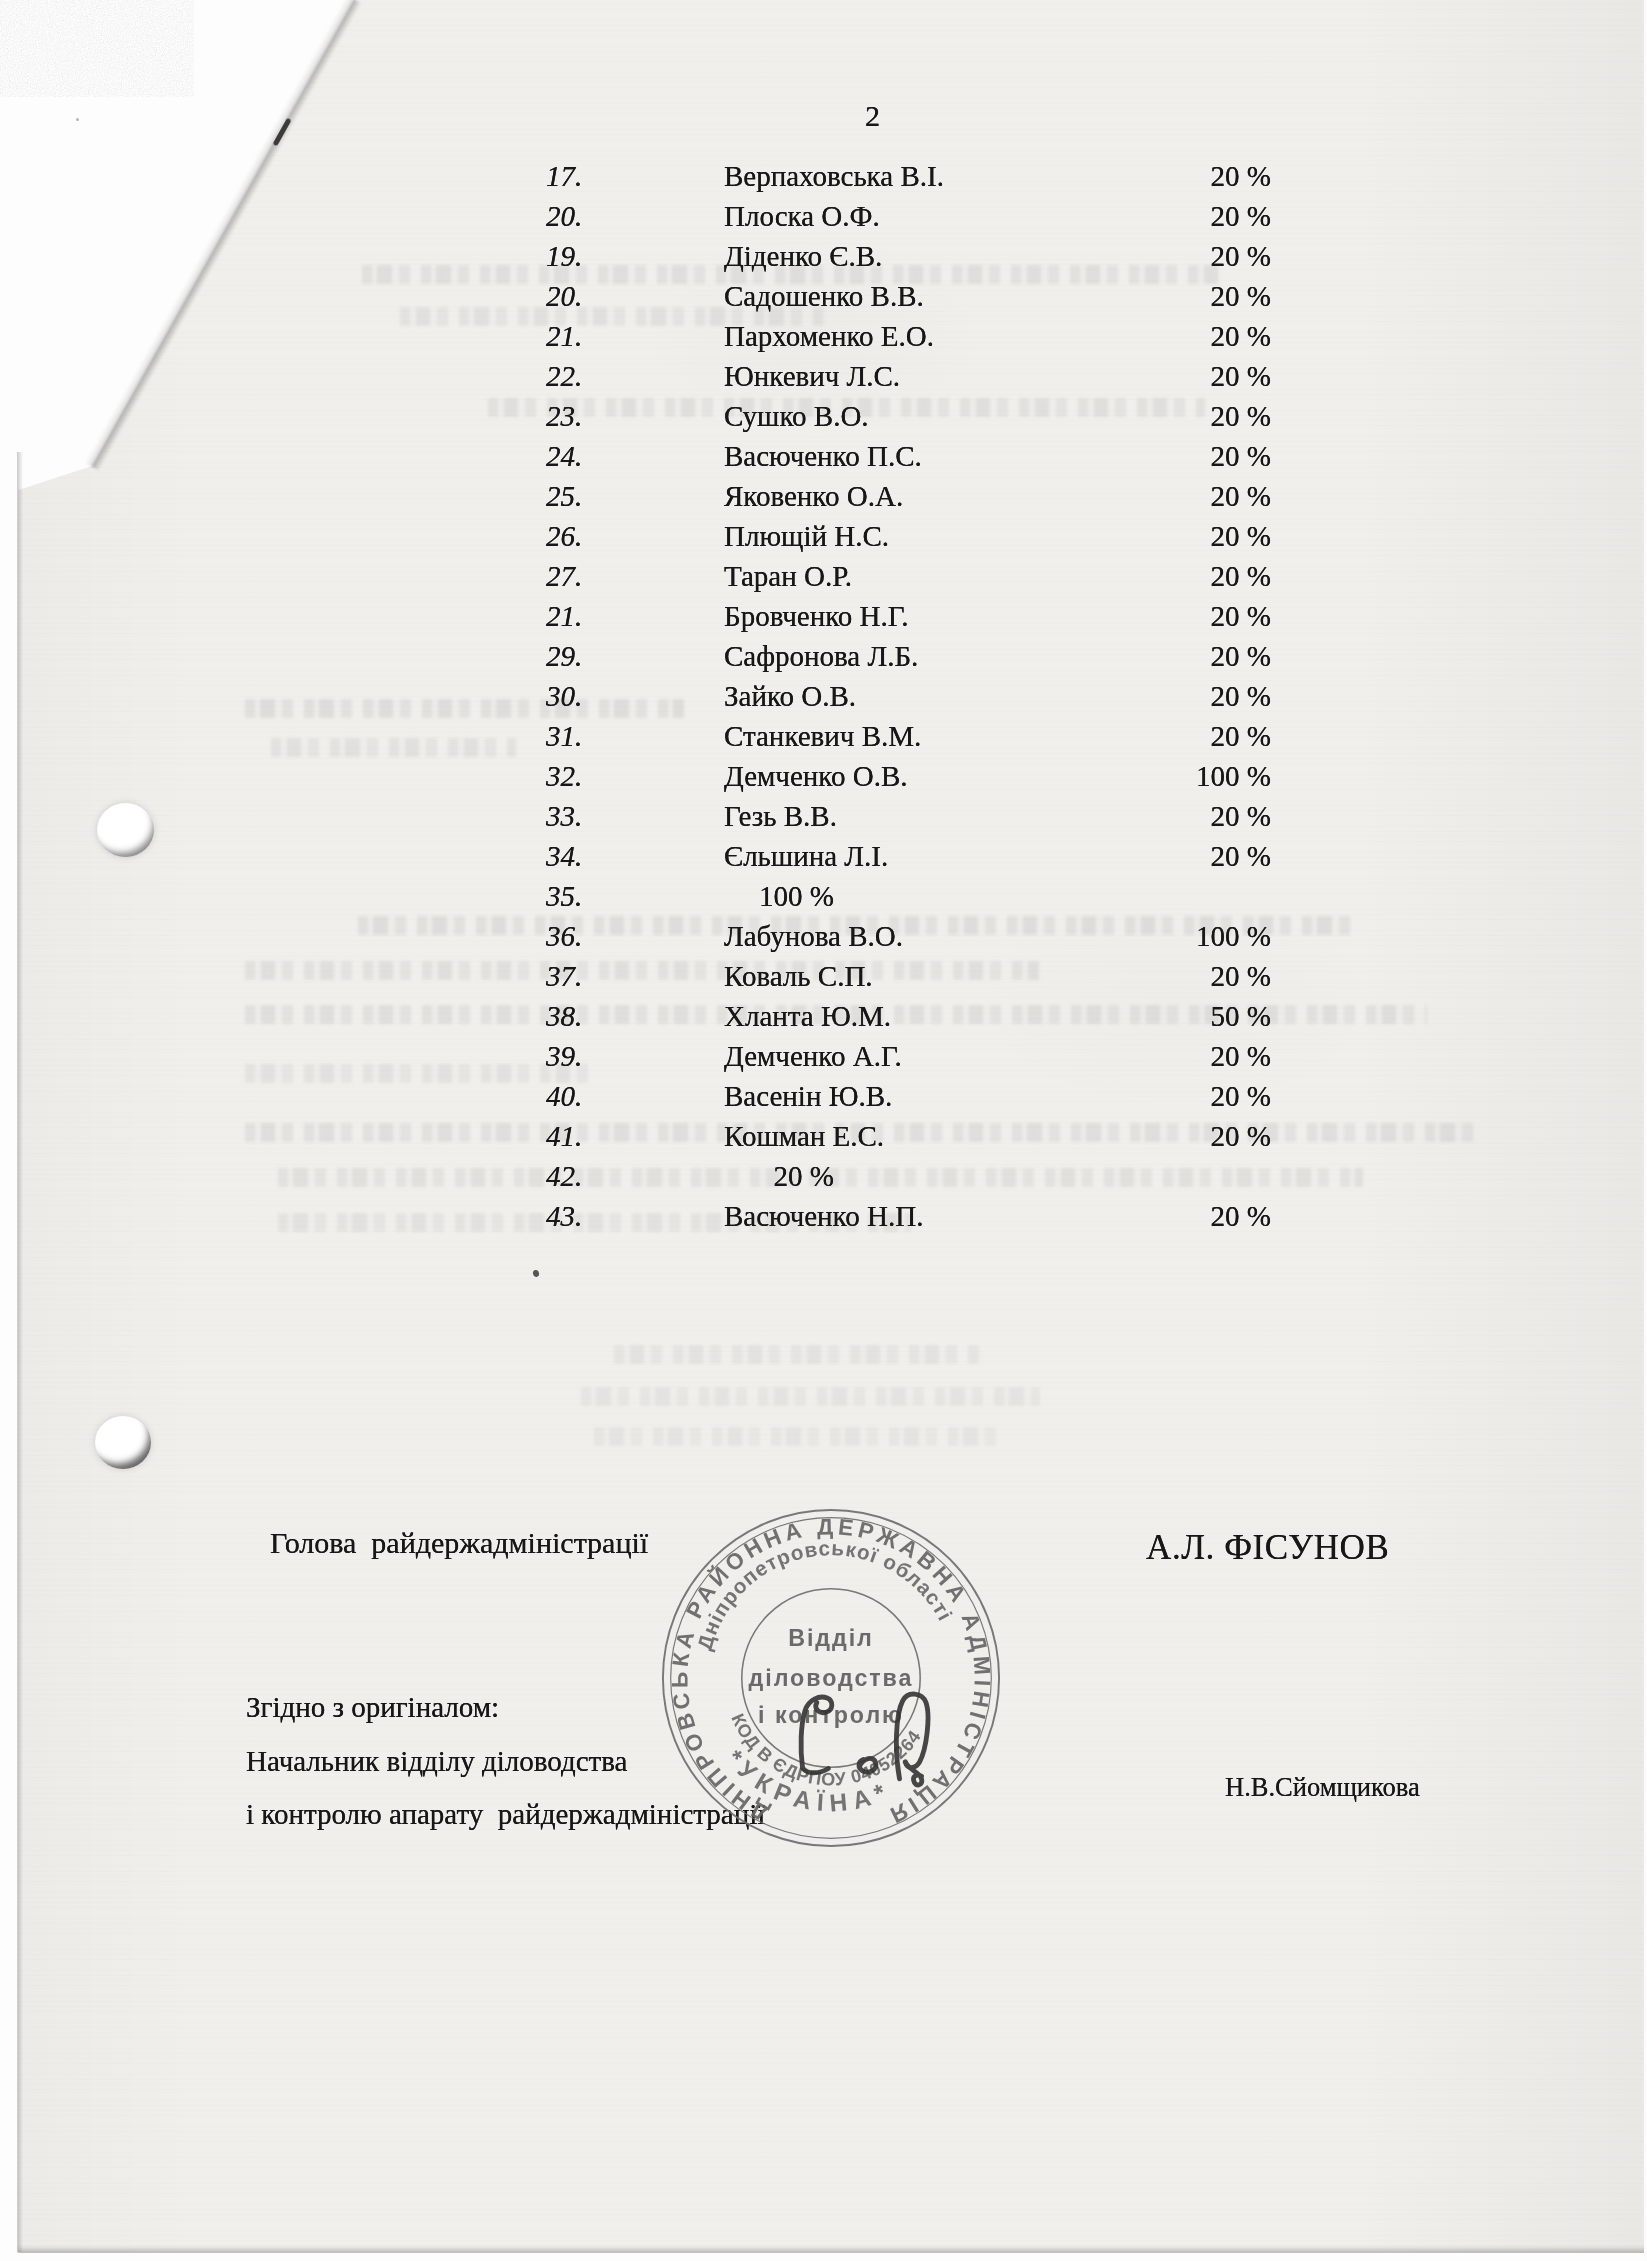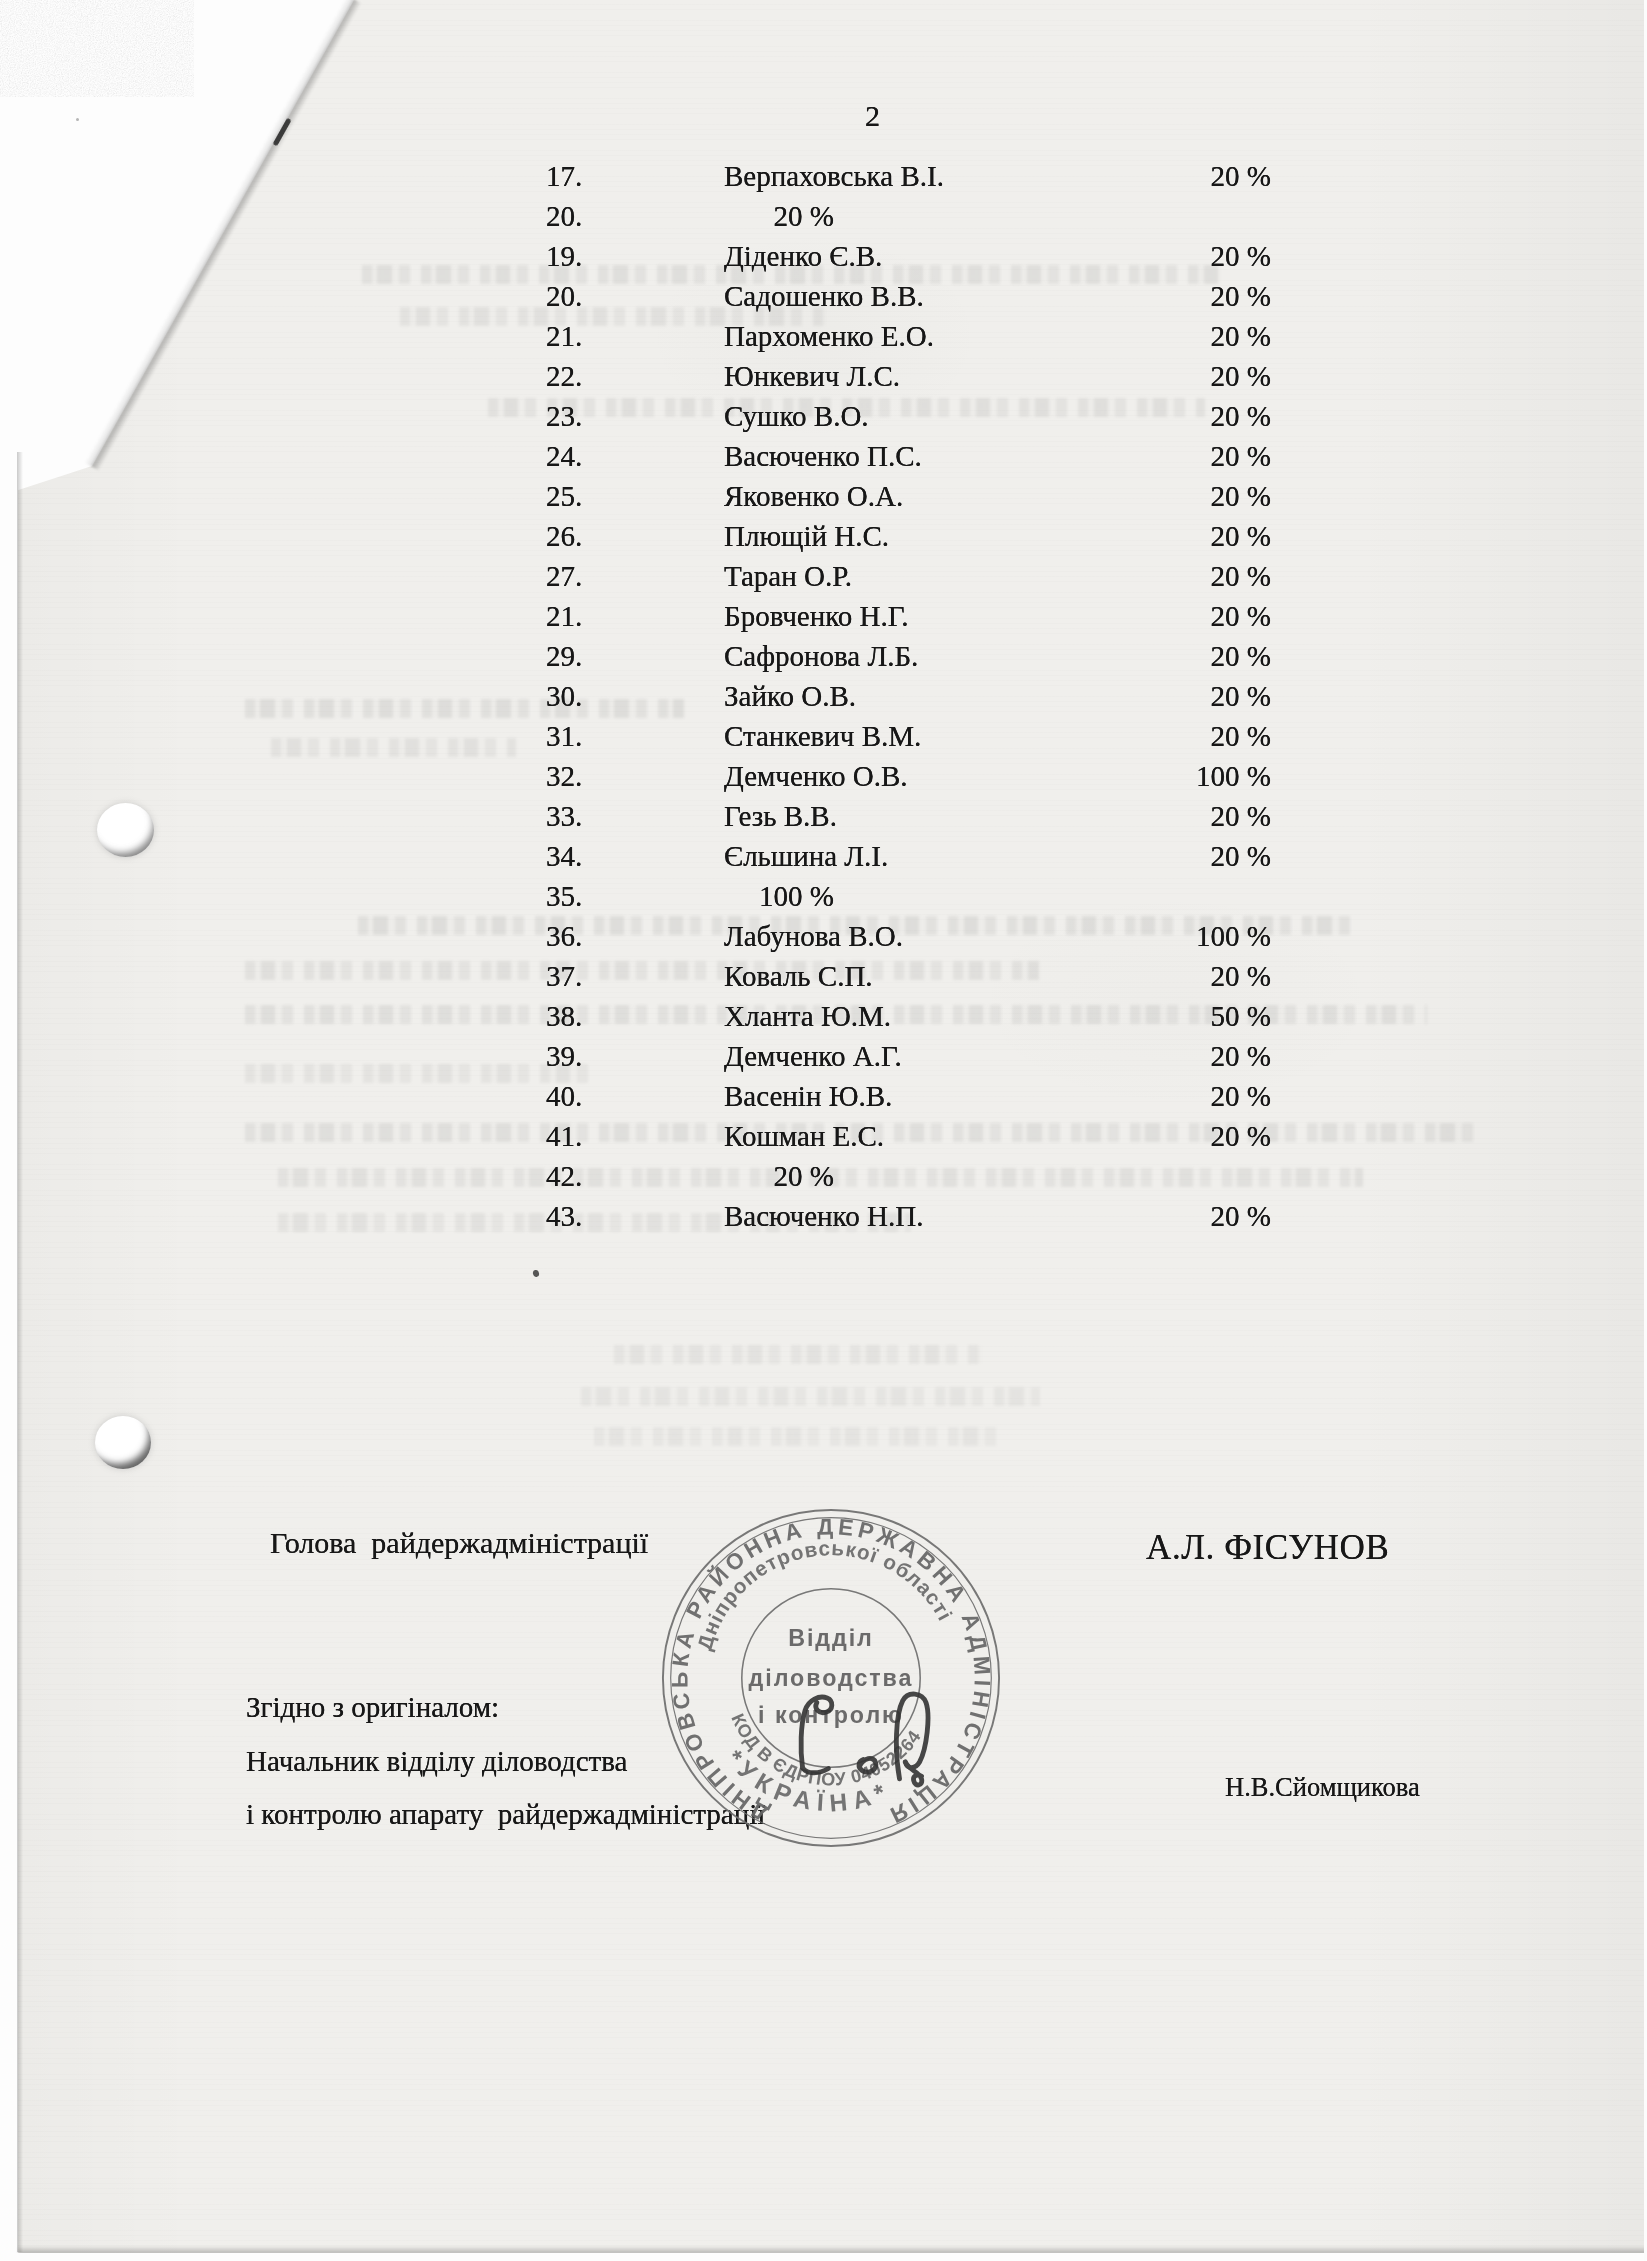--- a/index.html
+++ b/index.html
@@ -15,21 +15,21 @@
     background:
       repeating-linear-gradient(0deg, transparent 0 4.5px, rgba(0,0,0,0.012) 4.5px 5.2px),
       linear-gradient(90deg, rgba(0,0,0,0.02) 0%, rgba(0,0,0,0) 12%, rgba(0,0,0,0) 82%, rgba(0,0,0,0.03) 100%);
   }
   .doc-text{ text-shadow:0 0 0.5px rgba(12,12,12,0.85), 0.2px 0.2px 0 rgba(0,0,0,0.35); }
 
   .page-number{ position:absolute; left:840px; top:99px; width:65px; text-align:center; font-size:30px; }
 
   .list{ position:absolute; left:546px; top:158px; width:725px; }
   .row{ display:flex; align-items:flex-start; height:40px; font-size:29px; line-height:37px; }
-  .row .num{ width:178px; flex:0 0 auto; }
+  .row .num{ width:178px; flex:0 0 auto;font-style:italic; }
   .row .nm{ flex:1 1 auto; }
   .row .pct{ width:110px; flex:0 0 auto; text-align:right; }
 
   .sig-title{ position:absolute; left:255px; top:1526px; font-size:30px; white-space:pre;margin-left:15px; }
   .sig-name{ position:absolute; left:1146px; top:1528px; font-size:35px; letter-spacing:0.6px; }
 
   .cert-1{ position:absolute; left:246px; top:1691px; font-size:29px; }
   .cert-2{ position:absolute; left:246px; top:1745px; font-size:29px; }
   .cert-3{ position:absolute; left:246px; top:1798px; font-size:29px; white-space:pre; }
   .cert-name{ position:absolute; left:1225px; top:1772px; font-size:26.5px; }
@@ -107,20 +107,21 @@
   <div class="page-number doc-text">2</div>
 
   <div class="list">
       <div class="row doc-text">
         <span class="num">17.</span>
         <span class="nm">Верпаховська В.І.</span>
         <span class="pct">20 %</span>
       </div>
       <div class="row doc-text">
         <span class="num">20.</span>
+        <span class="nm">Плоска О.Ф.</span>
         <span class="pct">20 %</span>
       </div>
       <div class="row doc-text">
         <span class="num">19.</span>
         <span class="nm">Діденко Є.В.</span>
         <span class="pct">20 %</span>
       </div>
       <div class="row doc-text">
         <span class="num">20.</span>
         <span class="nm">Садошенко В.В.</span>

